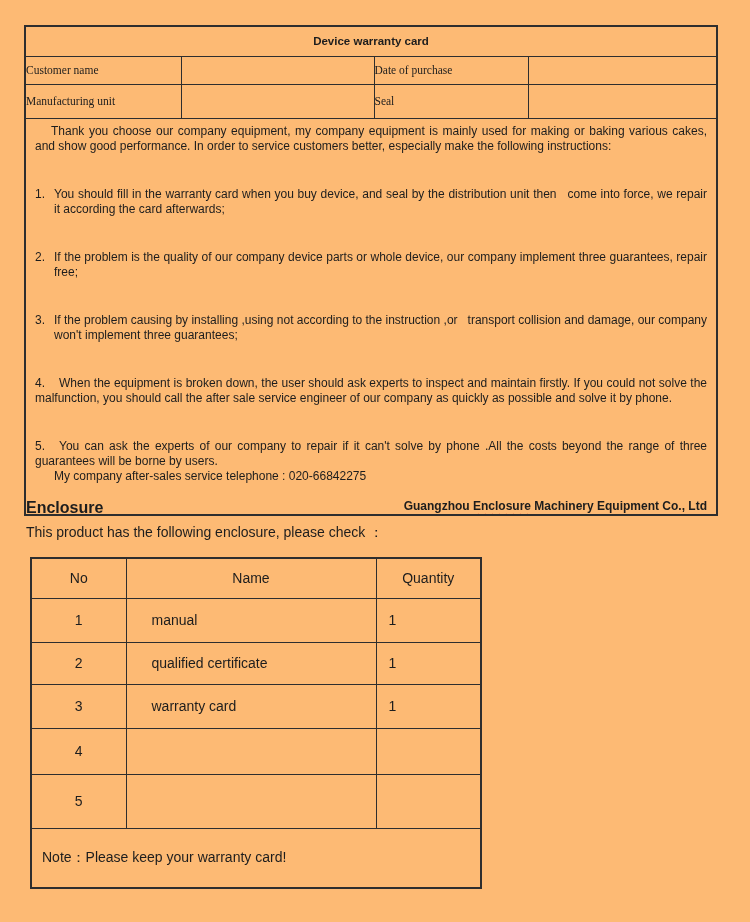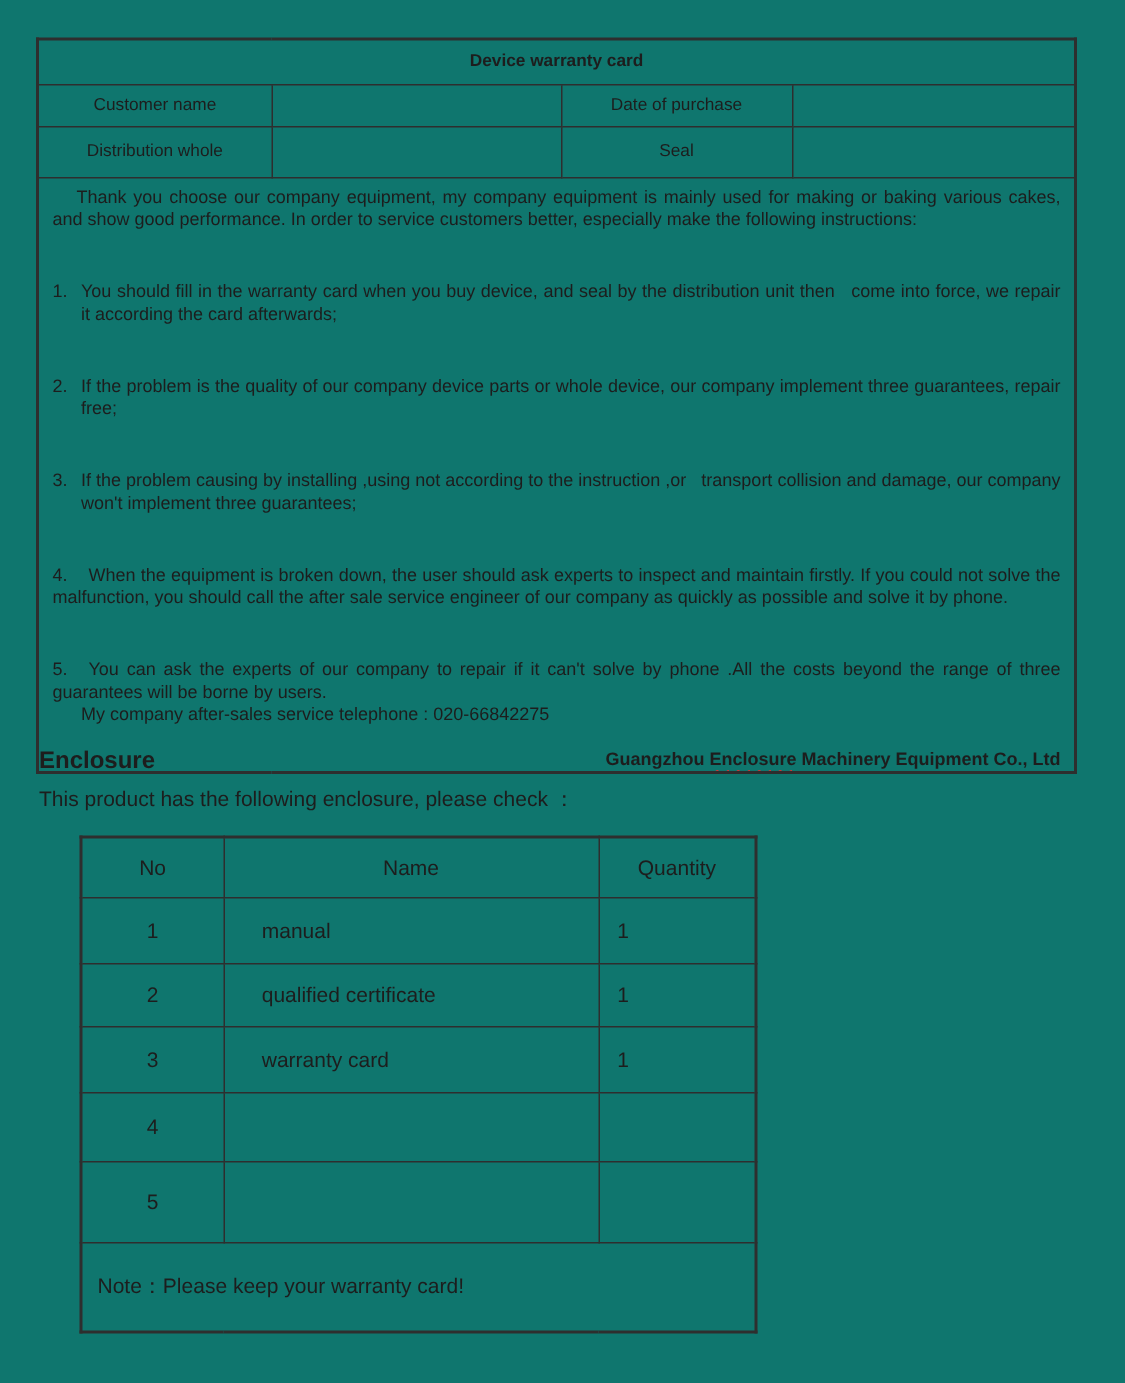--- a/index.html
+++ b/index.html
@@ -6,21 +6,21 @@
   html, body { background: #ffffff; }
   body {
     font-family: "Liberation Sans", "DejaVu Sans", sans-serif;
     color: #1d1d1d;
     width: 750px;
   }
   .page {
     position: relative;
     width: 750px;
     height: 922px;
-    background: #0f766e;
+    background: #fdba74;
     overflow: hidden;
   }
 
   
   table { border-collapse: collapse; table-layout: fixed; }
   td, th { border: 1px solid #2e2e2e; overflow: hidden; }
 
   #warranty-table {
     position: absolute;
     left: 24px; top: 25px;
@@ -28,22 +28,22 @@
     border: 2px solid #2e2e2e;
     font-size: 11.5px;
   }
   #warranty-table .title-cell {
     height: 30px;
     text-align: center;
     font-weight: bold;
     vertical-align: middle;
   }
   #warranty-table .label-cell {
-    text-align: center;
-    vertical-align: middle;
+    vertical-align: middle;
+    font-family: Liberation Serif, serif;
   }
   #warranty-table tr.r1 td { height: 28px; }
   #warranty-table tr.r2 td { height: 30px; }
   #warranty-table tr.r3 td { height: 30px; }
   #warranty-table tr.r4 td { height: 34px; }
 
   .notice-cell {
     height: 272px;
     vertical-align: top;
     padding: 5px 9px 0 9px;
@@ -93,21 +93,20 @@
     position: absolute;
     left: 26px; top: 524px;
     font-size: 14px;
   }
   #enclosure-table {
     position: absolute;
     left: 30px; top: 557px;
     width: 450px;
     border: 2px solid #2e2e2e;
     font-size: 14px;
-    margin-left: 23px;
   }
   #enclosure-table th {
     height: 40px;
     font-weight: normal;
     text-align: center;
     vertical-align: middle;
   }
   #enclosure-table td { vertical-align: middle; }
   #enclosure-table .col-no { text-align: center; }
   #enclosure-table .col-name { padding-left: 25px; text-align: left; }
@@ -141,21 +140,21 @@
       <tr>
         <td class="title-cell" colspan="4">Device warranty card</td>
       </tr>
       <tr class="r1">
         <td class="label-cell">Customer name</td>
         <td></td>
         <td class="label-cell">Date of purchase</td>
         <td></td>
       </tr>
       <tr class="r4">
-        <td class="label-cell">Distribution whole</td>
+        <td class="label-cell">Manufacturing unit</td>
         <td></td>
         <td class="label-cell">Seal</td>
         <td></td>
       </tr>
       <tr>
         <td class="notice-cell" colspan="4">
           <p class="notice-intro">Thank you choose our company equipment, my company equipment is mainly used for making or baking various cakes, and show good performance. In order to service customers better, especially make the following instructions:</p>
 
           <div class="notice-item hang">
             <span class="num">1.</span><span>You should fill in the warranty card when you buy device, and seal by the distribution unit then&nbsp;&nbsp; come into force, we repair it according the card afterwards;</span>

